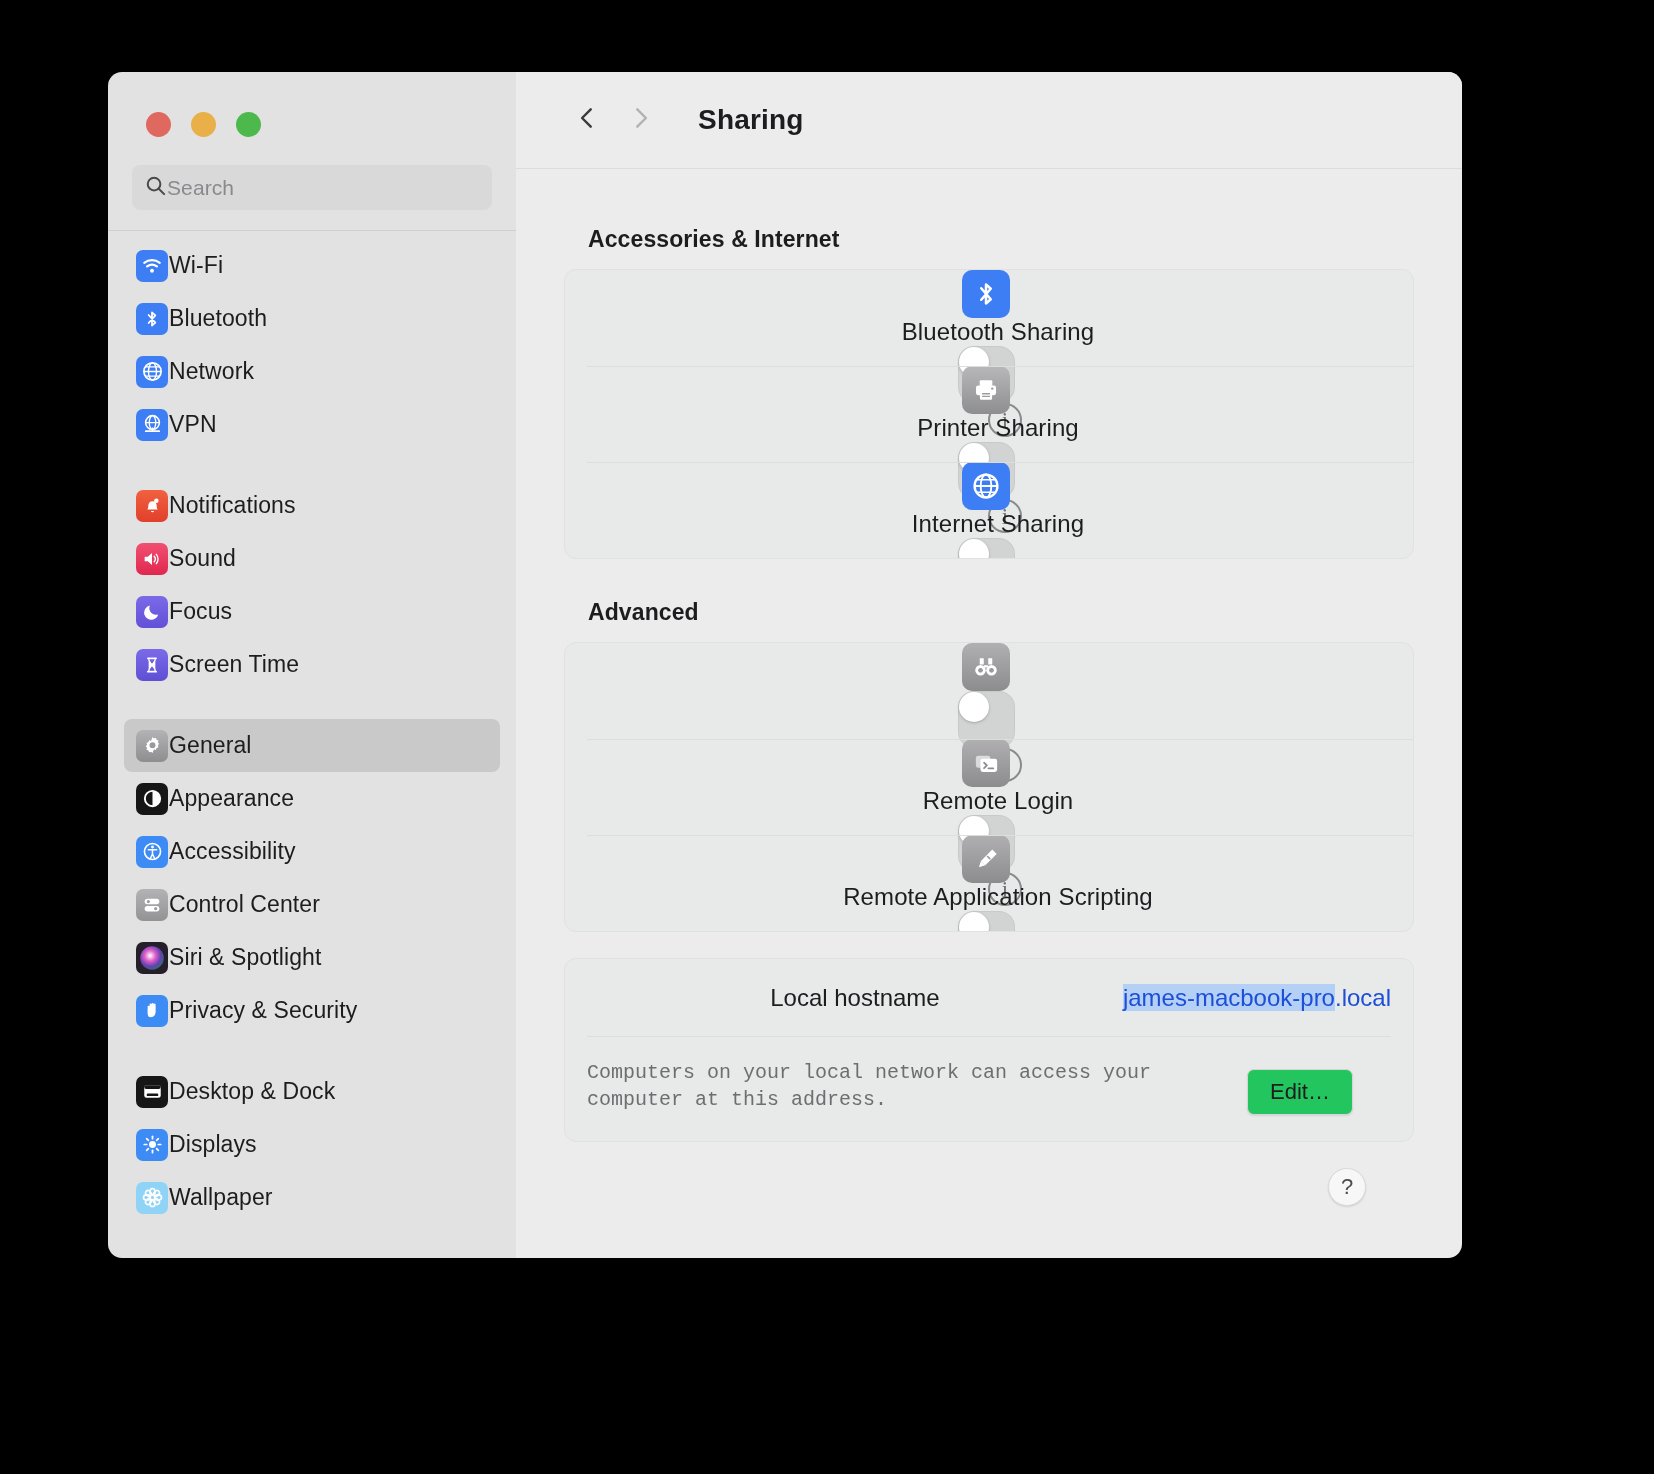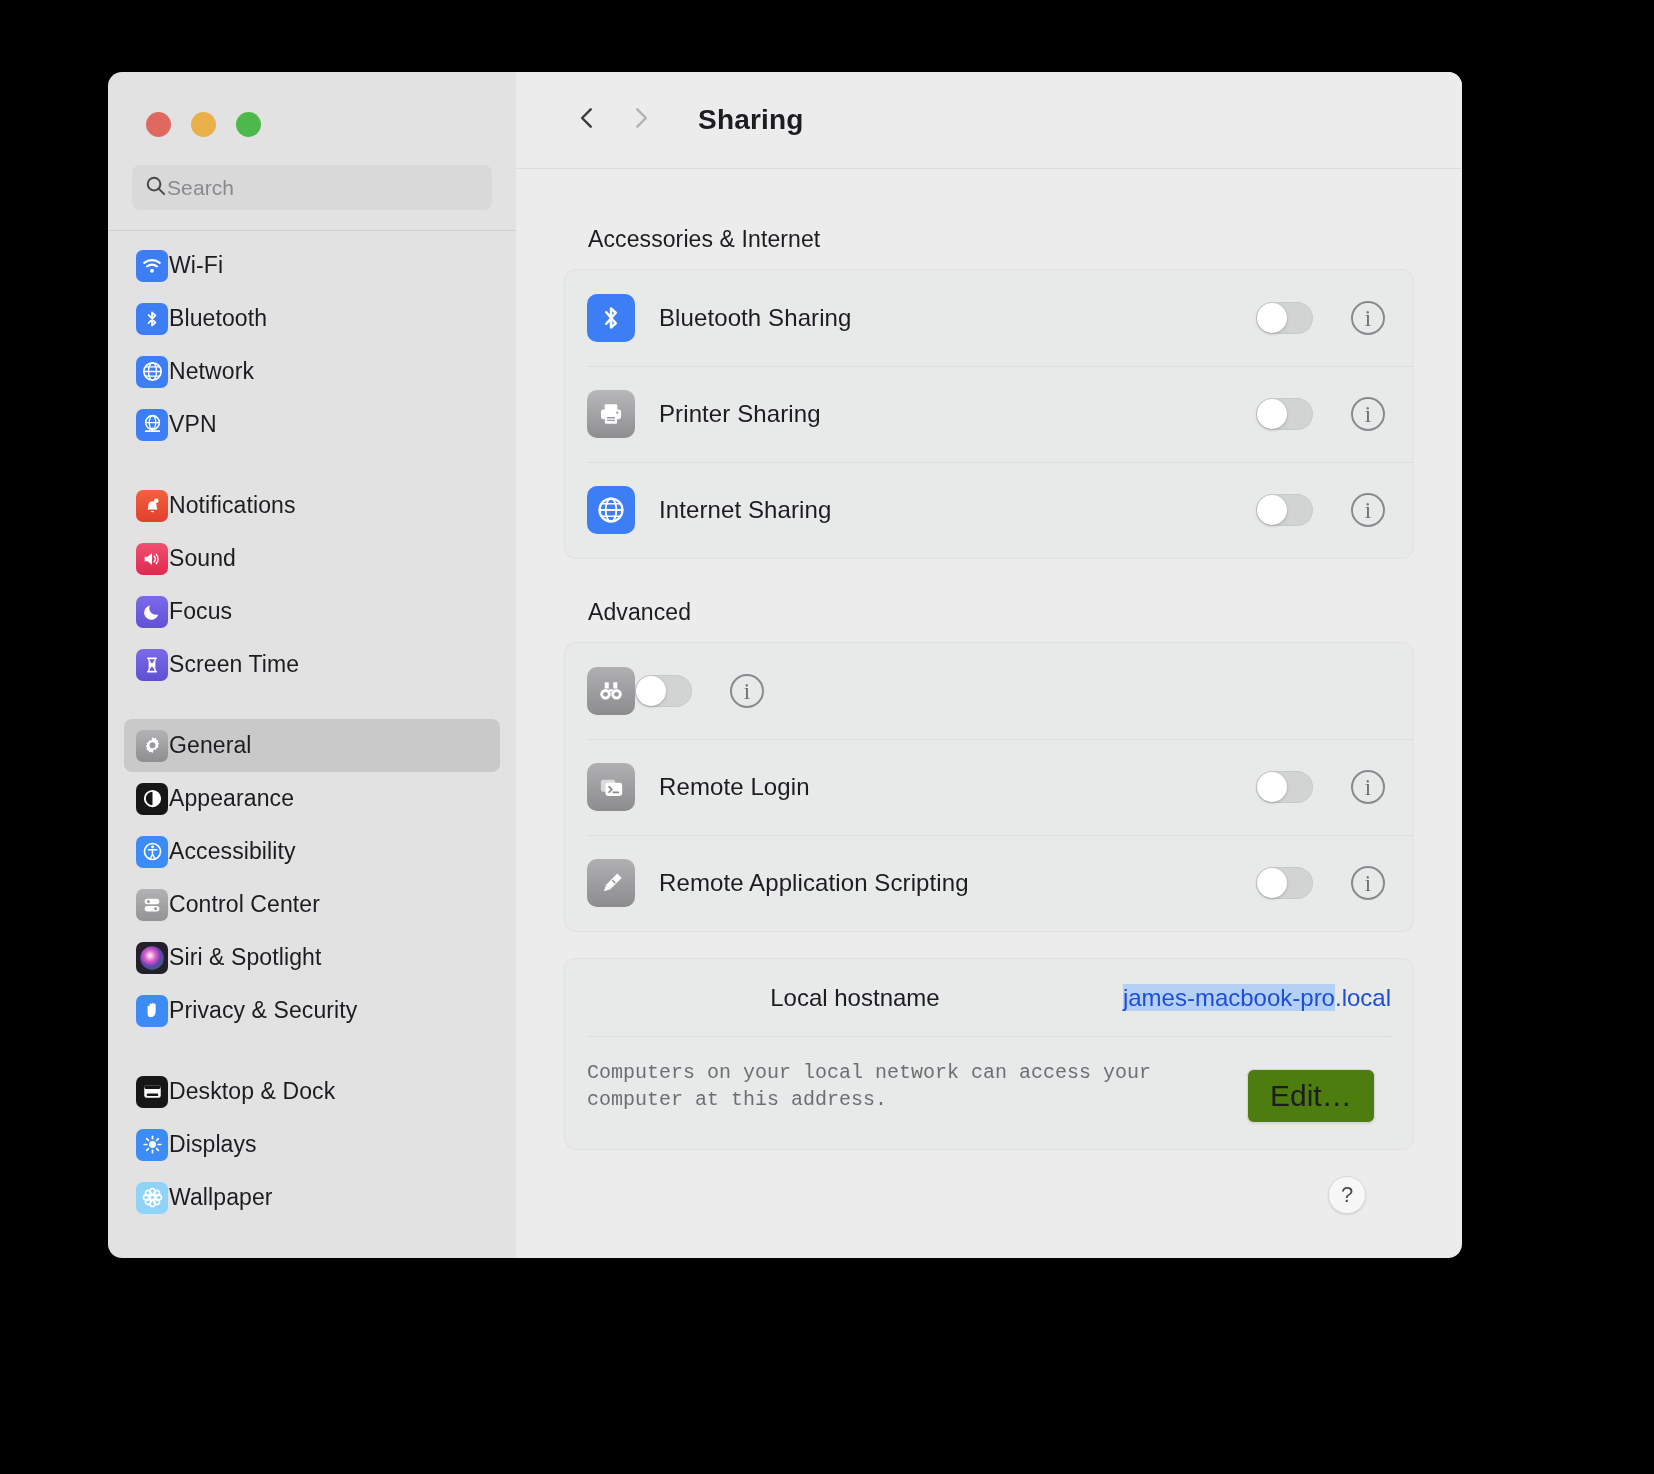--- a/index.html
+++ b/index.html
@@ -130,37 +130,38 @@
 
   .scroll-edge {
     position: absolute;
     top: 0; left: 0; right: 0;
     height: 1px;
     background: #dcdcdc;
   }
 
   .section-head {
     font-size: 23px;
-    font-weight: normal;
+    font-weight: bold;
     color: #1d1d1f;
     margin: 40px 0 16px 24px;
     letter-spacing: .1px;
   }
   .card {
     background: #e8e9e9;
     border-radius: 12px;
     border: 1px solid #e0e1e1;
     overflow: hidden;
   }
   .row {
     display: flex;
     align-items: center;
     height: 96px;
     padding: 0 28px 0 22px;
     position: relative;
+    flex-direction: column;
   }
   .row + .row::before {
     content: "";
     position: absolute;
     left: 22px; right: 0; top: 0;
     height: 1px;
     background: #dcdddd;
   }
   .row-ico {
     width: 48px; height: 48px;
@@ -247,24 +248,24 @@
   }
   .host-desc {
     font-size: 20px;
     color: #6c6e70;
     line-height: 1.35;
     max-width: 640px;
     flex: 1;
     font-family: Liberation Mono, monospace;
   }
   .edit-btn {
-    background: #4d7c0f;
+    background: #22c55e;
     border: 1px solid #d6d6d6;
     border-radius: 7px;
-    font-size: 30px;
+    font-size: 22px;
     color: #1d1d1f;
     padding: 9px 22px;
     box-shadow: 0 1px 2px rgba(0,0,0,0.10);
     cursor: default;
     white-space: nowrap;
     font-family: "Liberation Sans", sans-serif;
     margin-top: 10px;
   }
 
   .help-row {

